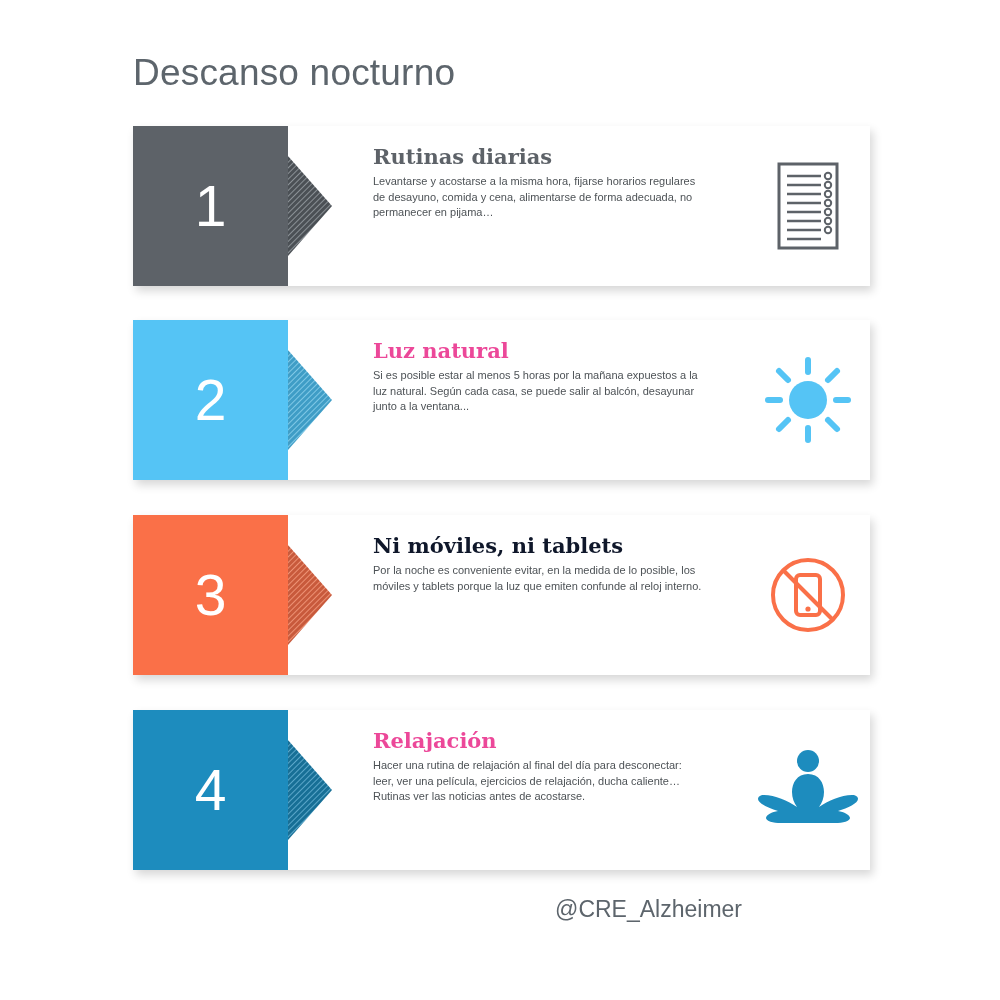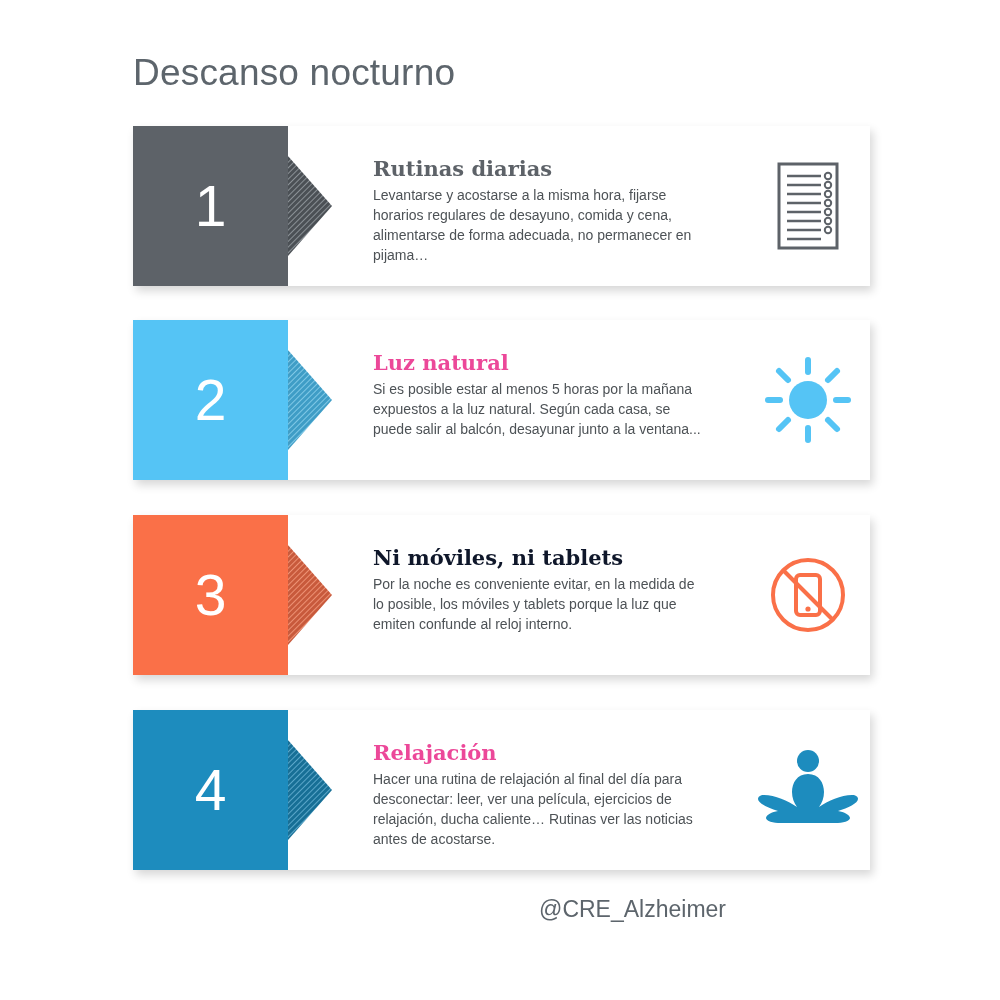--- a/index.html
+++ b/index.html
@@ -10,20 +10,21 @@
     width: 1000px;
     height: 1000px;
     background: #ffffff;
     font-family: "Liberation Sans", sans-serif;
     overflow: hidden;
   }
   .canvas {
     position: relative;
     width: 856px;
     height: 1000px;
+    padding-left: 16px;
   }
   .title {
     position: absolute;
     left: 133px;
     top: 52px;
     font-size: 37px;
     font-weight: 400;
     color: #5d656c;
     letter-spacing: 0.2px;
   }
@@ -66,32 +67,32 @@
     left: 155px;
     top: 30px;
     width: 44px;
     height: 100px;
   }
   .arrow svg { display: block; }
 
   .row-text {
     position: absolute;
     left: 240px;
-    top: 31px;
+    top: 19px;
     width: 330px;
   }
   .row-head {
     font-family: "DejaVu Serif", serif;
     font-weight: bold;
     font-size: 21px;
     line-height: 1.1;
     margin-bottom: 6px;
   }
   .row-body {
-    font-size: 14px;
+    font-size: 11px;
     line-height: 1.42;
     color: #4d5256;
   }
   .row-icon {
     position: absolute;
     left: 610px;
     top: 14px;
     width: 130px;
     height: 132px;
     display: flex;

